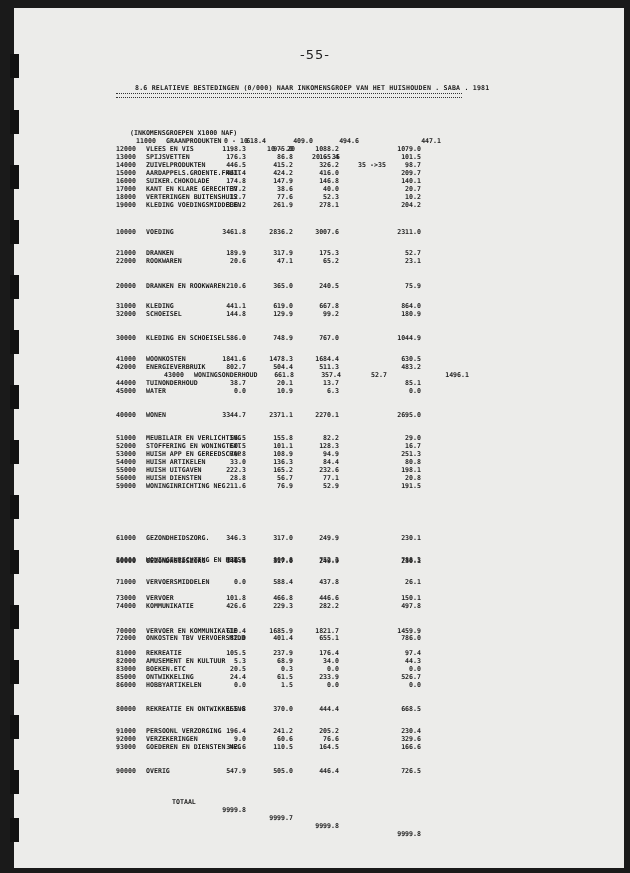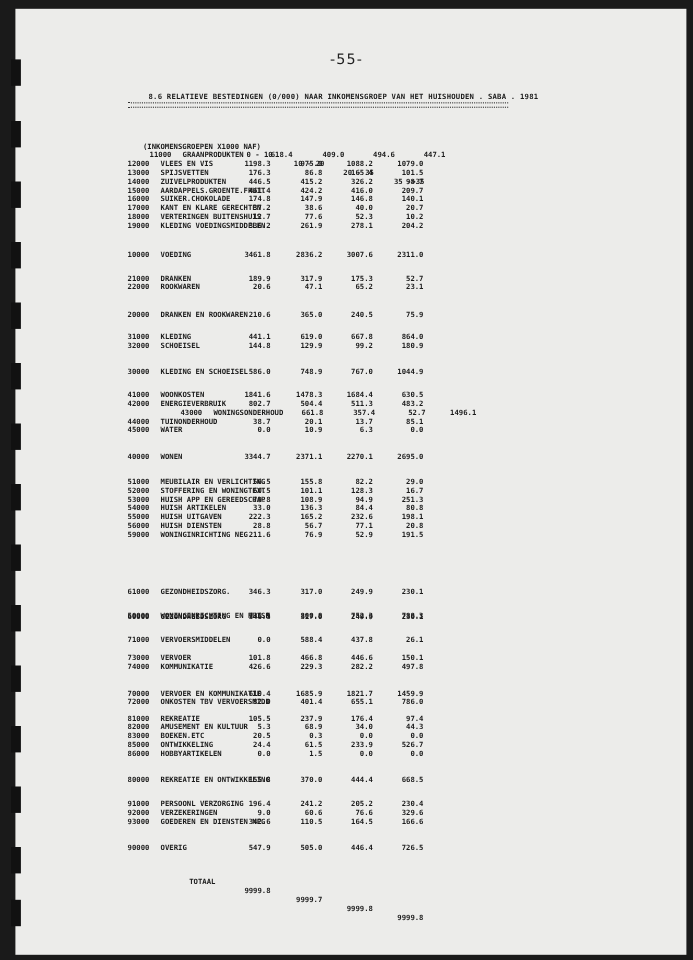--- a/index.html
+++ b/index.html
@@ -32,21 +32,21 @@
       position: absolute; left: 0; width: 630px; height: 9px;
       font-size: 6.6px; font-weight: bold; color: #1b1b1b; white-space: pre;
     }
     .code { position: absolute; left: 116px; }
     .label { position: absolute; left: 146px; }
     .hdr-label { position: absolute; left: 130px; }
     .v { position: absolute; text-align: right; width: 50px; }
     .c0 { left: 196px; }
     .c1 { left: 243px; }
     .c2 { left: 289px; }
-    .c3 { left: 335px; }
+    .c3 { left: 335px; padding-left: 36px; }
     .hc { position: absolute; width: 50px; text-align: center; }
     .total-label { position: absolute; left: 172px; }
   </style>
 </head>
 <body>
 
 <div class="page"></div>
 
 <div>
   <div class="hole" style="top:54px"></div>

